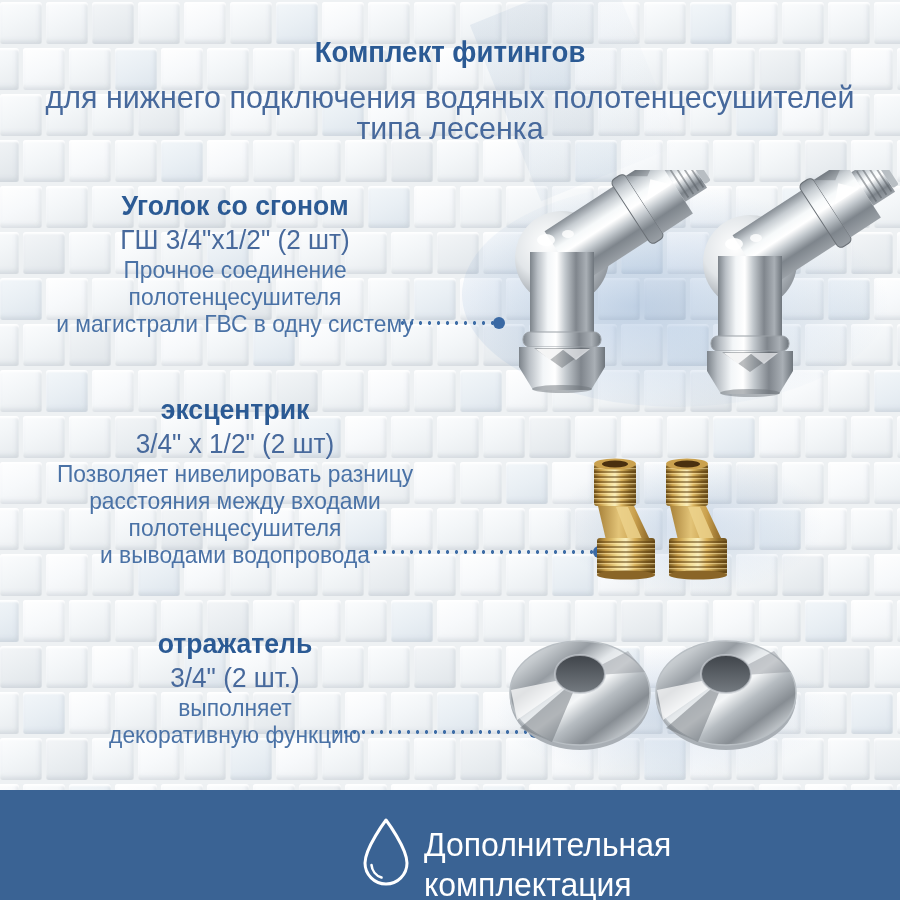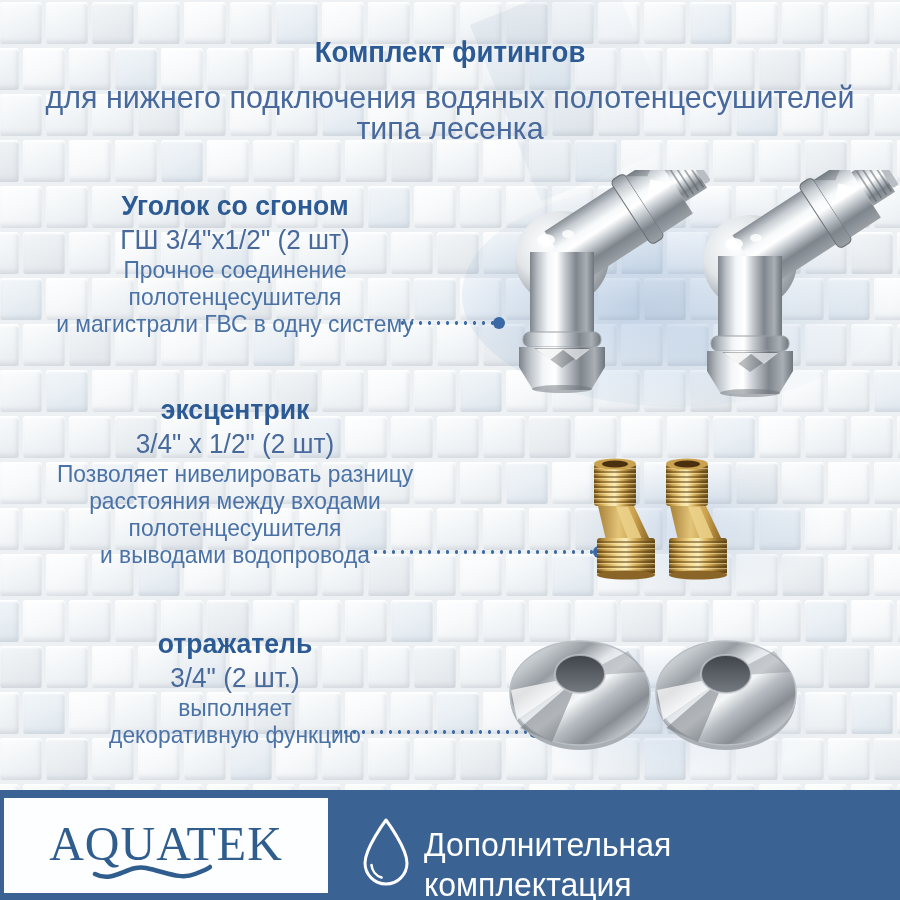--- a/index.html
+++ b/index.html
@@ -635,25 +635,19 @@
         <polygon points="72,38 120,13 137,34" fill="#8d939a" opacity=".45"></polygon>
         <ellipse cx="72" cy="36" rx="25" ry="19" fill="url(#gRh)"></ellipse>
         <ellipse cx="72" cy="36" rx="25" ry="19" fill="none" stroke="#c6cbd0" stroke-width="2" opacity=".7"></ellipse>
       </g>
     </defs>
     <use href="#refl" x="0" y="0"></use>
     <use href="#refl" x="146" y="0"></use>
   </svg>
 
   <div class="footer-bar">
-    <div class="logo-box">
-      <div class="brand">AQUATEK</div>
-      <svg class="brand-wave" width="120" height="20" viewBox="0 0 120 20">
-        <path d="M3,12 C22,22 36,2 54,6 C74,10 88,18 103,12 C111,9 116,7 118,5" fill="none" stroke="#2f5d8e" stroke-width="4.5" stroke-linecap="round"></path>
-      </svg>
-    </div>
     <svg class="drop" width="56" height="72" viewBox="0 0 56 72">
       <path d="M28,4 C28,4 7,32 7,47 a21,21 0 0 0 42,0 C49,32 28,4 28,4 Z" fill="none" stroke="#ffffff" stroke-width="3" stroke-linejoin="round"></path>
       <path d="M13.5,49 a14.5,14.5 0 0 0 10,12.5" fill="none" stroke="#ffffff" stroke-width="2.6" stroke-linecap="round"></path>
     </svg>
     <div class="footer-label">Дополнительная комплектация</div>
   </div>
 </div>
 
 </body></html>

